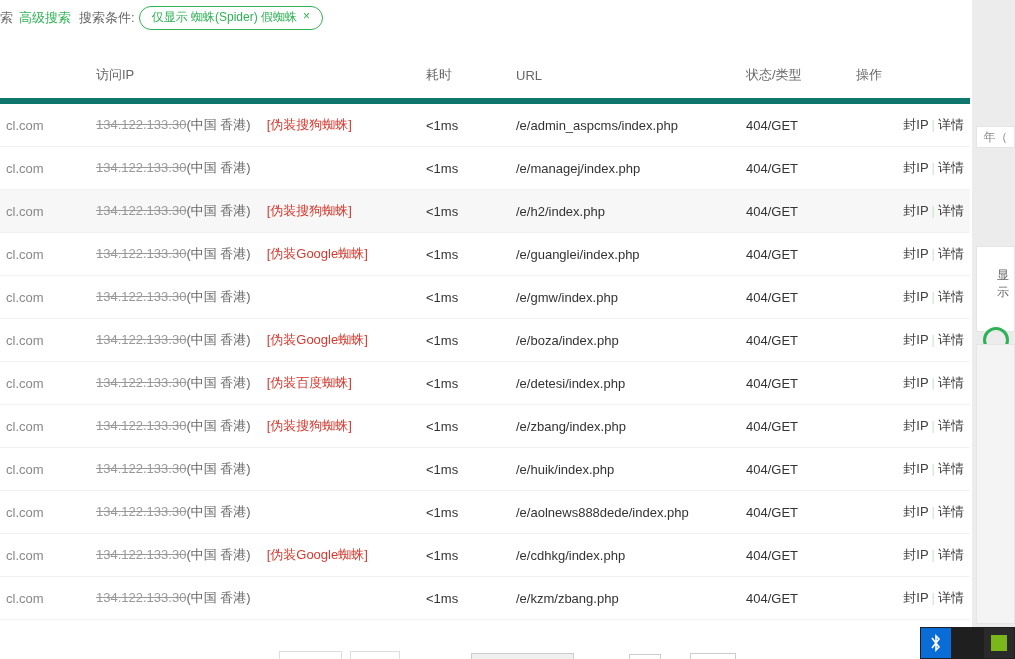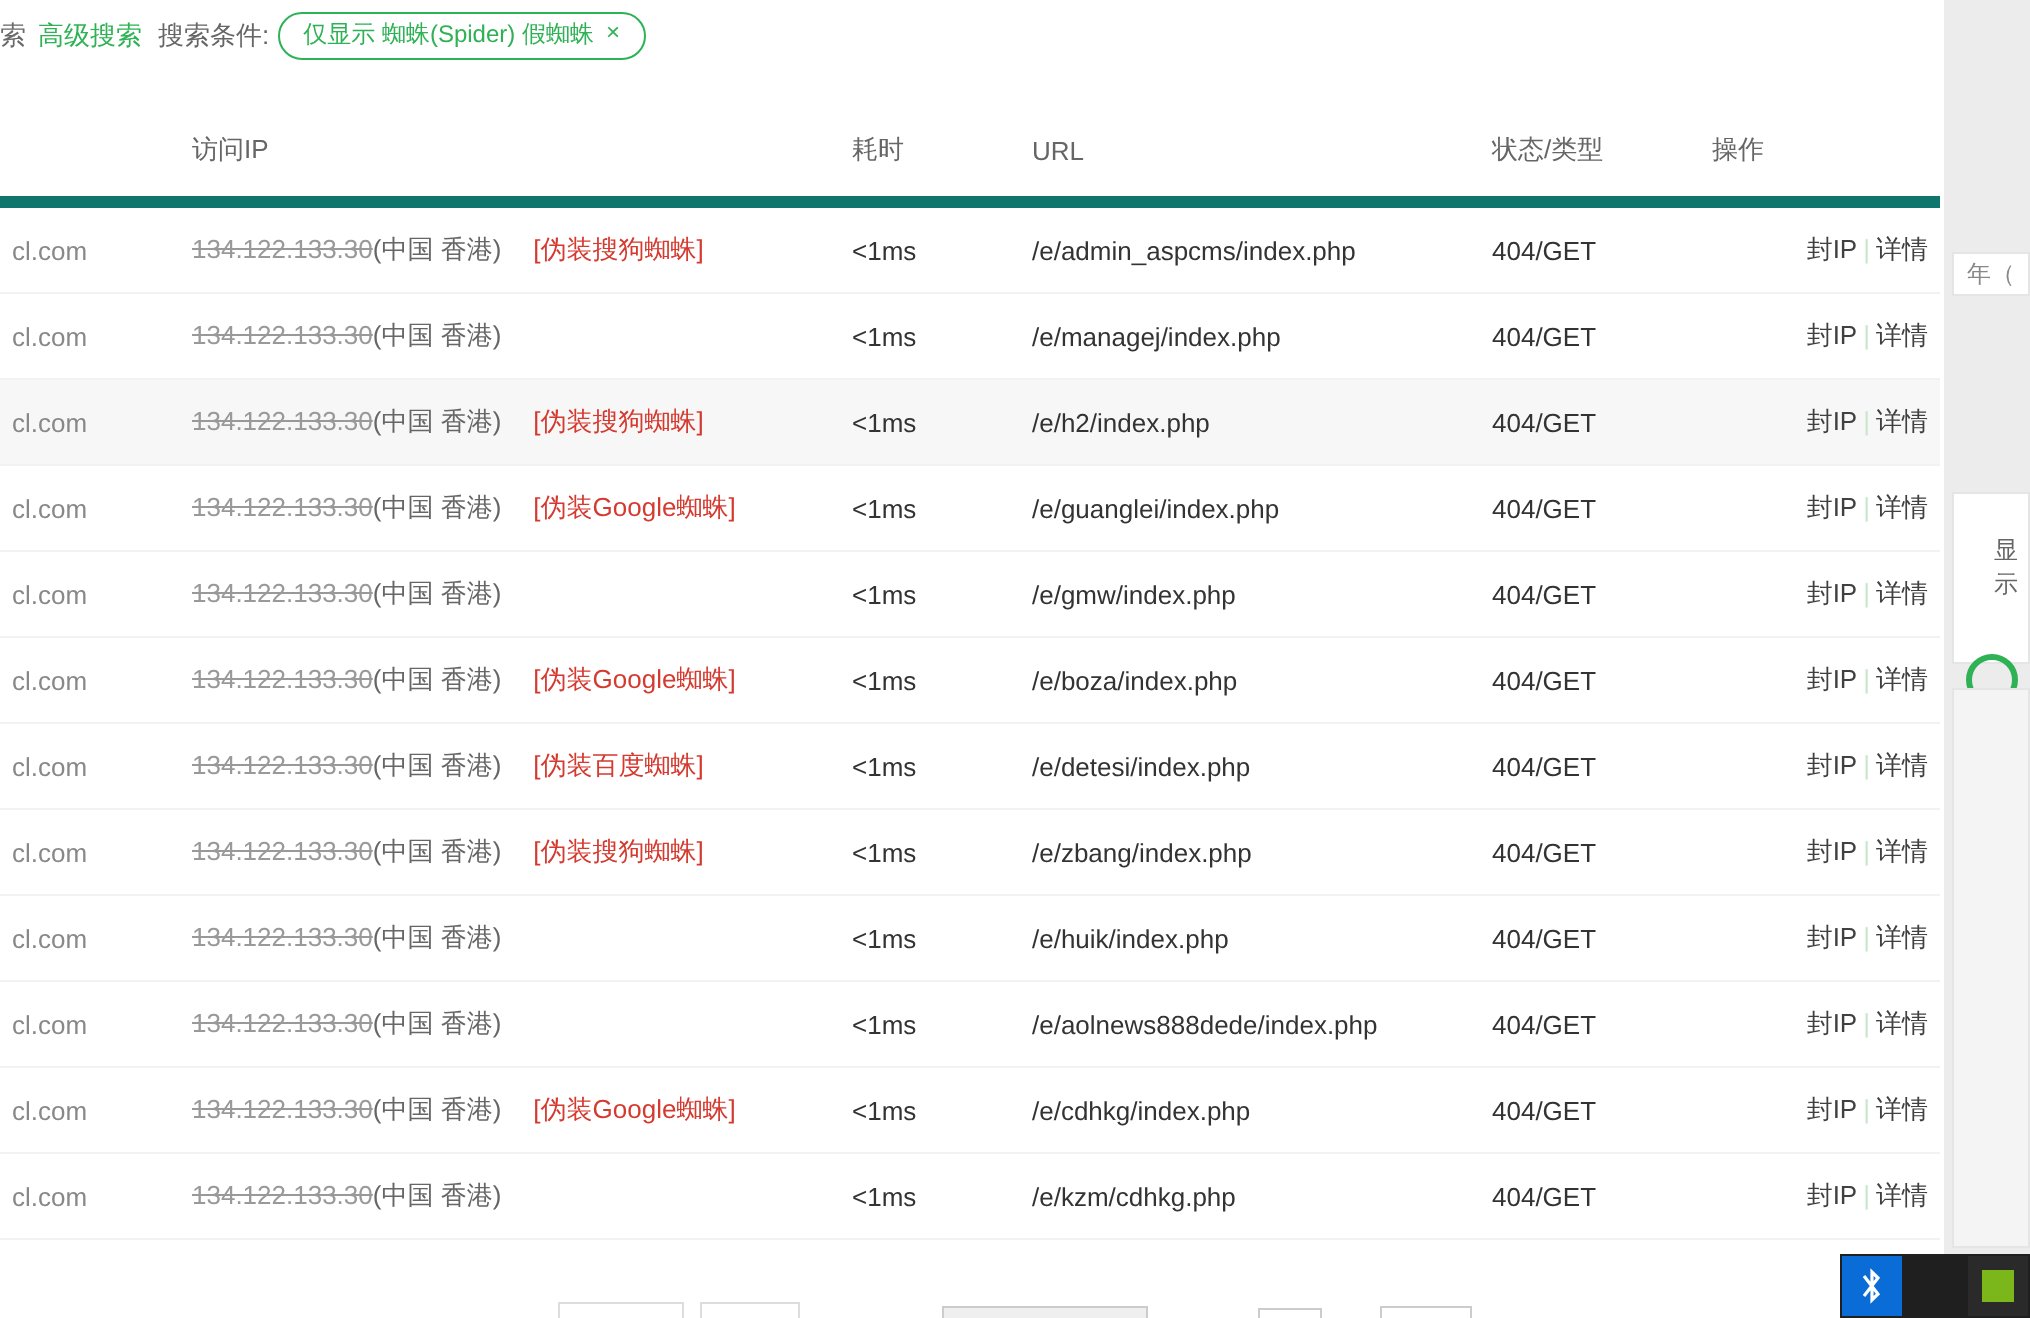--- a/index.html
+++ b/index.html
@@ -160,21 +160,21 @@
           <td class="ipcell"><span class="strike">134.122.133.30</span><span class="loc">(中国 香港)</span><span class="fake">[伪装Google蜘蛛]</span></td>
           <td>&lt;1ms</td>
           <td>/e/cdhkg/index.php</td>
           <td>404/GET</td>
           <td class="actions"><span class="actlink">封IP</span><span class="sep">|</span><span class="actlink">详情</span></td>
         </tr>
         <tr>
           <td class="domain">cl.com</td>
           <td class="ipcell"><span class="strike">134.122.133.30</span><span class="loc">(中国 香港)</span></td>
           <td>&lt;1ms</td>
-          <td>/e/kzm/cdhkg.php</td>
+          <td>/e/kzm/zbang.php</td>
           <td>404/GET</td>
           <td class="actions"><span class="actlink">封IP</span><span class="sep">|</span><span class="actlink">详情</span></td>
         </tr>
       </tbody>
 </table>
 
 <div class="pager">
   <span class="pbtn">下一页</span>
   <span class="pbtn">尾页</span>
   <span class="ptext">共9561条</span>

